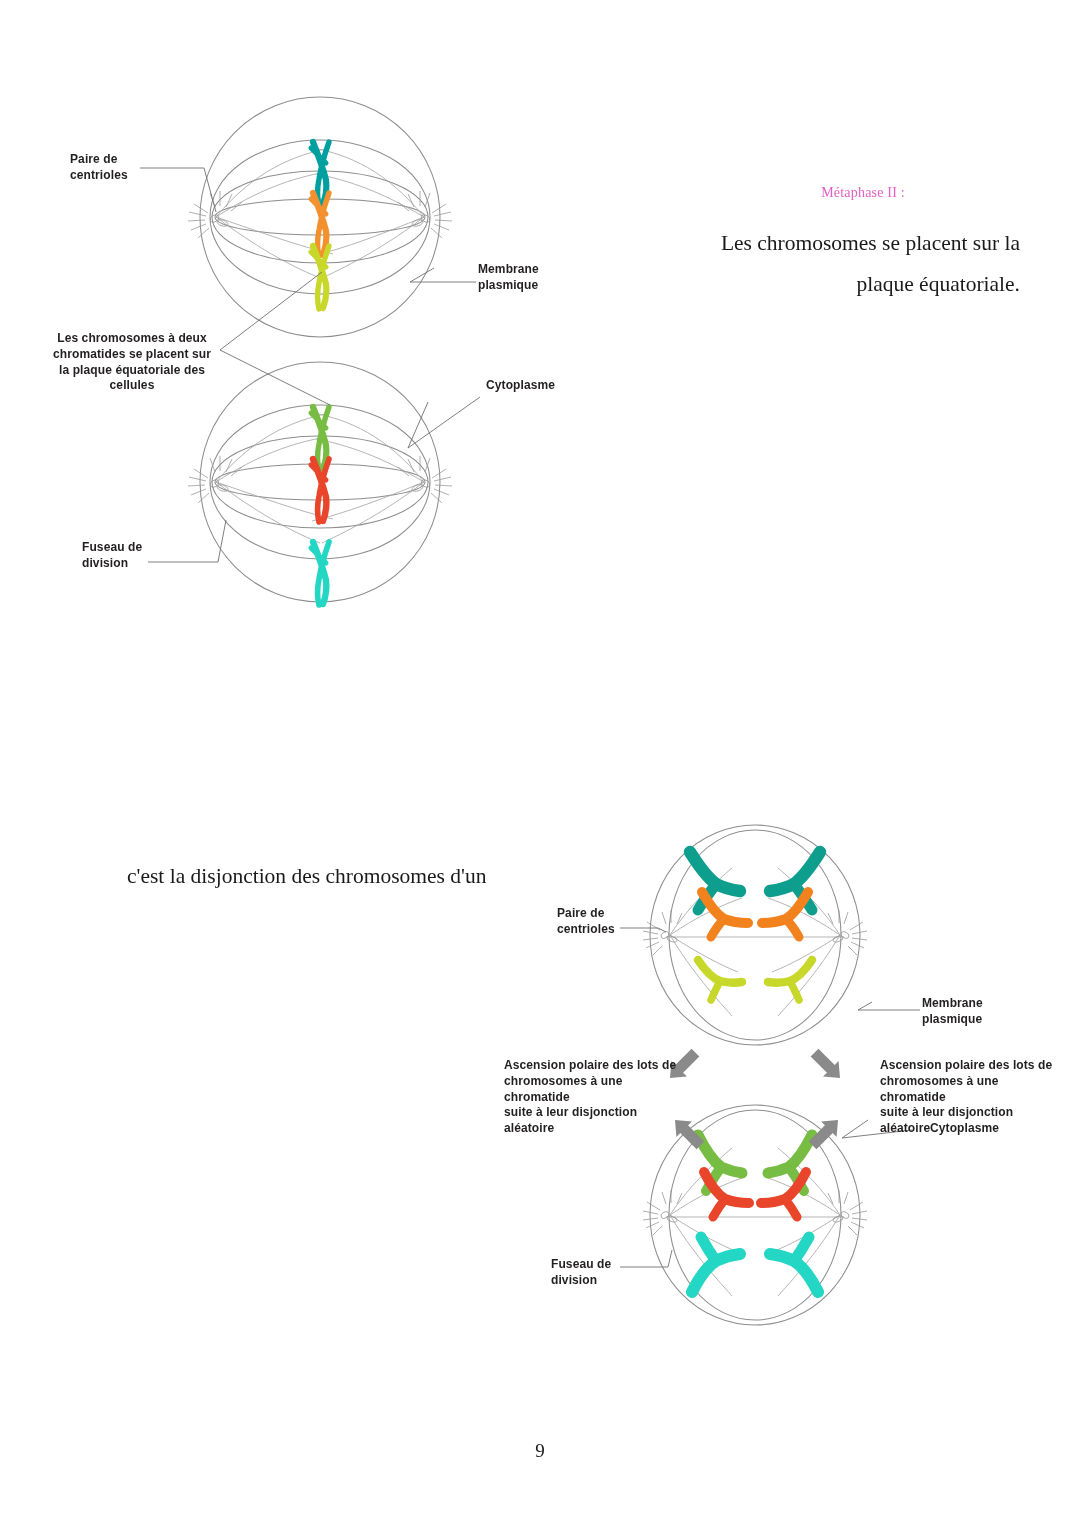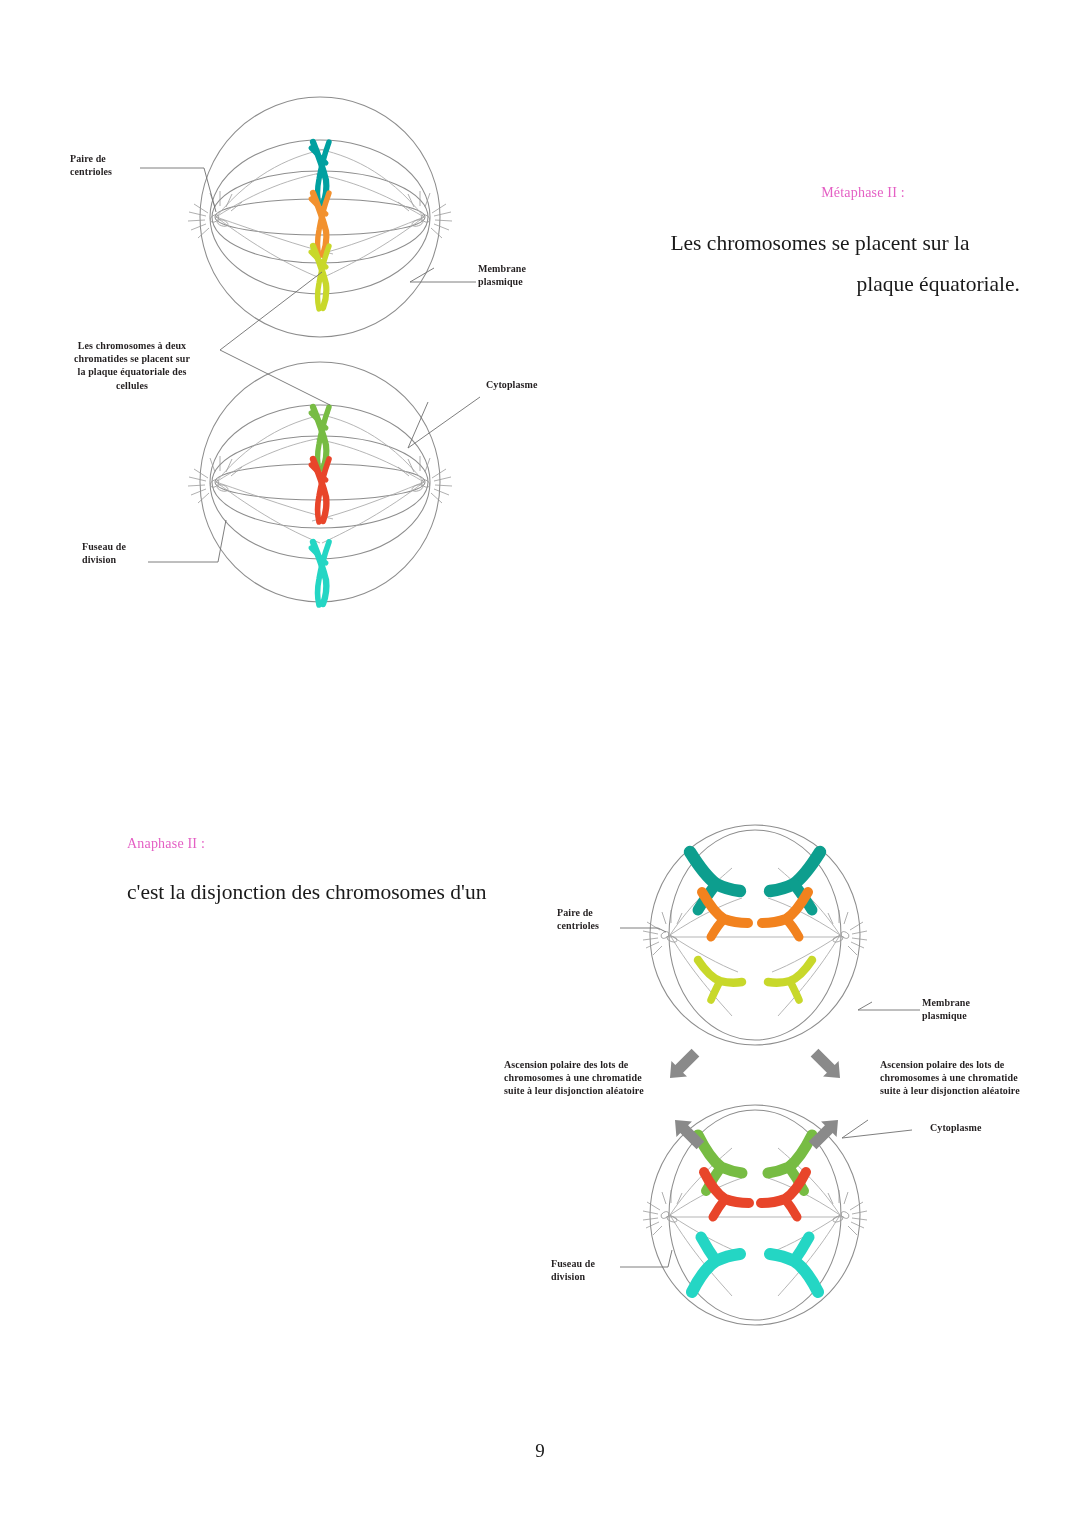--- a/index.html
+++ b/index.html
@@ -29,22 +29,22 @@
     line-height:1.92;
   }
   .page-number{
     font-family:"Liberation Serif", serif;
     font-size:19px;color:#1a1a1a;
     text-align:center;width:100%;
   }
 
   
   .lbl{
-    font-family:Liberation Serif, serif;
-    font-size:10px;
+    font-family:Liberation Sans, sans-serif;
+    font-size:12px;
     font-weight:bold;
     color:#231f20;
     line-height:1.32;
     letter-spacing:.1px;
     white-space:pre-line;
   }
   .lbl.thin{font-weight:600;}
   .lbl.ctr{text-align:center;}
 
   svg{display:block;overflow:visible;}
@@ -185,40 +185,39 @@
       </g>
     </svg>
   </div>
 
   <div class="abs lbl" style="left:70px;top:152px;width:95px;">Paire de
 centrioles</div>
 
   <div class="abs lbl" style="left:478px;top:262px;width:120px;">Membrane
 plasmique</div>
 
-  <div class="abs lbl ctr" style="left:38px;top:339px;width:188px;">Les chromosomes à deux
+  <div class="abs lbl ctr" style="left:38px;top:331px;width:188px;">Les chromosomes à deux
 chromatides se placent sur
 la plaque équatoriale des
 cellules</div>
 
   <div class="abs lbl" style="left:486px;top:378px;width:120px;">Cytoplasme</div>
 
   <div class="abs lbl" style="left:82px;top:540px;width:100px;">Fuseau de
 division</div>
 
   <div class="abs" style="left:620px;top:185px;width:400px;">
     <div class="phase-title" style="text-align:center;margin-left:86px;">Métaphase II :</div>
     <div class="prose" style="margin-top:22px;">
-      <div style="text-align:center;">Les chromosomes se placent sur la</div>
+      <div style="text-align:right;">Les chromosomes se placent sur la</div>
       <div style="text-align:right;">plaque équatoriale.</div>
     </div>
   </div>
 
   <div class="abs" style="left:127px;top:836px;width:400px;">
-    <div class="phase-title">Anaphase II :</div>
     <div class="prose" style="margin-top:20px;">
       <div>c'est la disjonction des chromosomes d'un</div>
     </div>
   </div>
 
   <div class="abs" style="left:520px;top:820px;width:560px;height:540px;">
     <svg width="560" height="540" viewBox="0 0 560 540">
 
       <g>
         <ellipse class="cellline" cx="235" cy="115" rx="105" ry="110"></ellipse>

